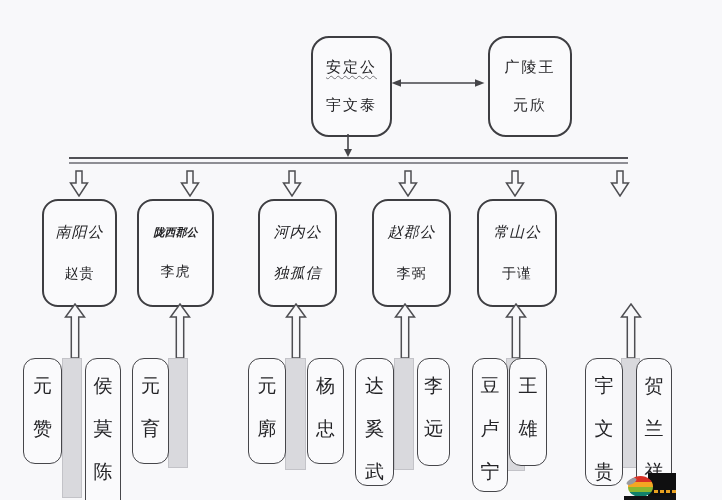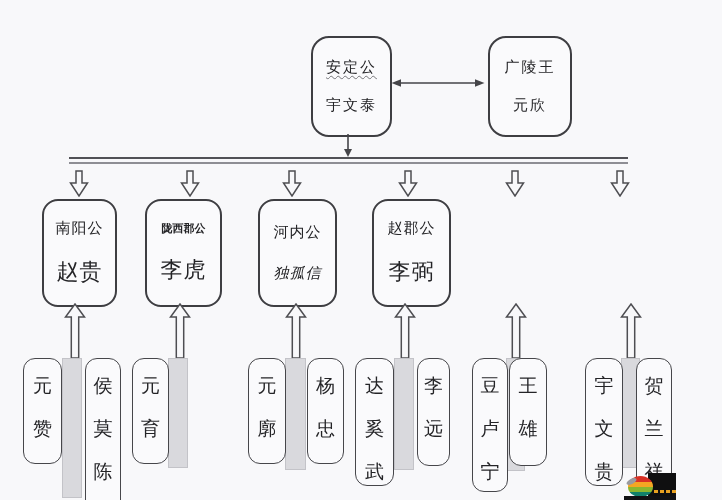--- a/index.html
+++ b/index.html
@@ -10,23 +10,23 @@
   .top-node{position:absolute;top:36px;height:97px;border:2px solid #3e3e42;
             border-radius:18px;background:#fafafc;display:flex;flex-direction:column;
             justify-content:space-evenly;align-items:center;}
   .top-title,.top-name{font-size:15px;letter-spacing:2px;white-space:nowrap;}
   .wavy{text-decoration:underline;text-decoration-style:wavy;
         text-decoration-color:#75757a;text-decoration-thickness:1px;text-underline-offset:3px;}
   
   .mid-node{position:absolute;top:199px;height:104px;border:2px solid #3e3e42;
             border-radius:16px;background:#fafafc;display:flex;flex-direction:column;
             justify-content:space-evenly;align-items:center;}
-  .mid-title{font-size:15px;letter-spacing:1px;white-space:nowrap;}
+  .mid-title{font-size:15px;letter-spacing:1px;white-space:nowrap;font-style:italic;}
   .mid-title.small{font-size:11px;font-weight:600;letter-spacing:0;}
-  .mid-name{font-size:22px;letter-spacing:1px;white-space:nowrap;}
+  .mid-name{font-size:14px;letter-spacing:1px;white-space:nowrap;}
   .mid-name.small{font-size:15px;font-style:italic;}
   
   .busline{position:absolute;left:69px;top:157px;width:559px;height:3px;
            border-top:2.5px solid #515156;border-bottom:2.5px solid #8e8e94;}
   
   .bar{position:absolute;top:358px;background:#d9d9dd;border:1px solid #c3c3c8;box-sizing:border-box;}
   
   .vbox{position:absolute;top:358px;border:1.5px solid #46464a;border-radius:12px;
         background:#fafafc;box-sizing:border-box;font-size:19px;line-height:43px;
         text-align:center;padding:5px 4px 0 4px;word-break:break-all;overflow:hidden;}
@@ -91,31 +91,35 @@
       <path class="hollow" d="M7 1 H13 V13 H18.5 L10 26 L1.5 13 H7 Z"></path>
     </svg>
   <svg class="arrow" style="left:610px;top:170px" width="20" height="27" viewBox="0 0 20 27">
       <path class="hollow" d="M7 1 H13 V13 H18.5 L10 26 L1.5 13 H7 Z"></path>
     </svg>
 
   <div class="mid-node" style="left:42px;width:71px">
     <div class="mid-title">南阳公</div>
     <div class="mid-name">赵贵</div>
   </div>
-  <div class="mid-node" style="left:145px;width:73px">
+  <div class="mid-node" style="left:137px;width:73px">
     <div class="mid-title small">陇西郡公</div>
     <div class="mid-name">李虎</div>
   </div>
   <div class="mid-node" style="left:258px;width:75px">
     <div class="mid-title">河内公</div>
     <div class="mid-name small">独孤信</div>
   </div>
   <div class="mid-node" style="left:372px;width:75px">
     <div class="mid-title">赵郡公</div>
     <div class="mid-name">李弼</div>
+  </div>
+  <div class="mid-node" style="left:477px;width:76px">
+    <div class="mid-title">常山公</div>
+    <div class="mid-name">于谨</div>
   </div>
 
   <svg class="arrow" style="left:64px;top:303px" width="22" height="56" viewBox="0 0 22 56">
       <path class="hollow" d="M11 1 L20.5 14 H14.7 V55 H7.3 V14 H1.5 Z"></path>
     </svg>
   <svg class="arrow" style="left:169px;top:303px" width="22" height="56" viewBox="0 0 22 56">
       <path class="hollow" d="M11 1 L20.5 14 H14.7 V55 H7.3 V14 H1.5 Z"></path>
     </svg>
   <svg class="arrow" style="left:285px;top:303px" width="22" height="56" viewBox="0 0 22 56">
       <path class="hollow" d="M11 1 L20.5 14 H14.7 V55 H7.3 V14 H1.5 Z"></path>

